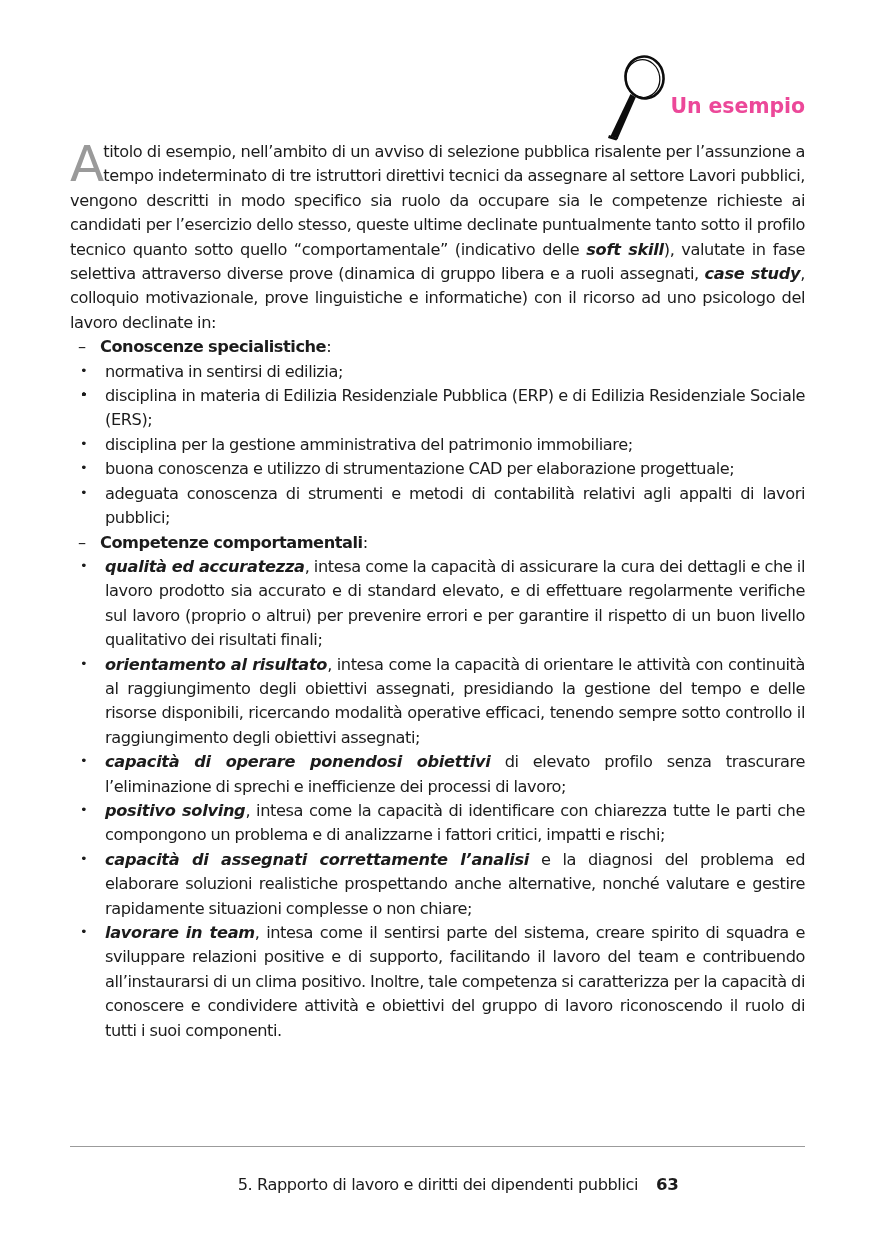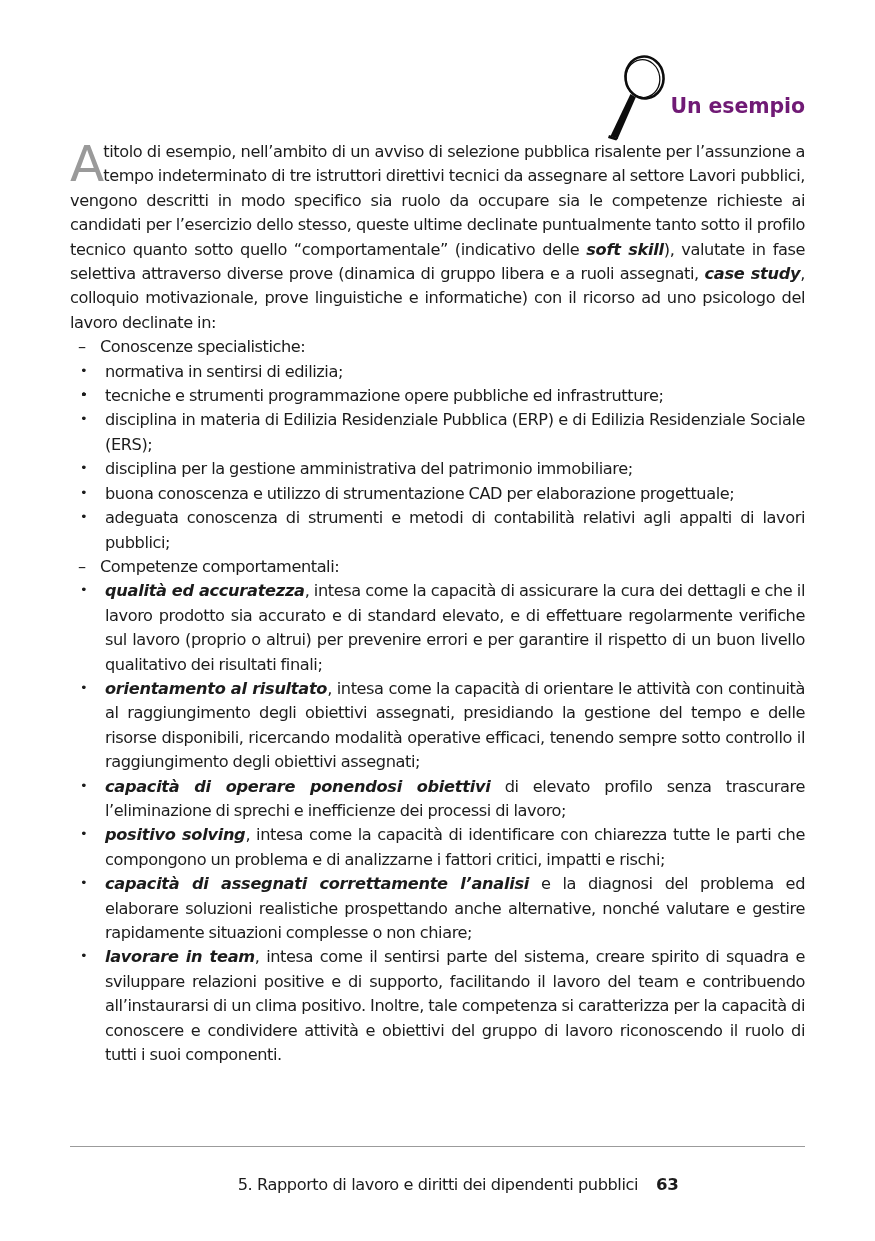--- a/index.html
+++ b/index.html
@@ -45,21 +45,21 @@
     height: 90px;
     margin-right: 2px;
     flex: 0 0 auto;
   }
   .magnifier svg { display: block; }
   .header-title {
     font-family: "DejaVu Sans", sans-serif;
     font-size: 20.5px;
     font-weight: 700;
     letter-spacing: -0.1px;
-    color: #701a75;
+    color: #ec4899;
     line-height: 1;
     margin-top: 44px;
     white-space: nowrap;
   }
 
   
   .body-col {
     position: absolute;
     left: 70px;
     top: 140px;
@@ -112,21 +112,21 @@
   ul.lvl1 > li > .dash {
     position: absolute;
     left: 8px;
     top: 0;
     font-family: "DejaVu Sans", sans-serif;
     font-size: 16.2px;
     line-height: 24.4px;
     color: #1c1c1c;
   }
   .lvl1-label {
-    font-weight: 400;
+    font-weight: 700;
     letter-spacing: -0.45px;
   }
 
   ul.lvl2 {
     list-style: none;
     margin: 0;
     padding: 0;
   }
   ul.lvl2 > li {
     position: relative;
@@ -206,21 +206,21 @@
     <ul class="lvl1">
 
       <li>
         <span class="dash">–</span>
         <span class="lvl1-label">Conoscenze specialistiche</span><span>:</span>
       </li>
       <ul class="lvl2">
         <li><span class="bullet">•</span><span>normativa in sentirsi di edilizia;</span></li>
         <li><span class="bullet">•</span></li>
         <li><span class="bullet">•</span></li>
-        <li><span class="bullet">•</span><span>tecniche e strumenti programmazione opere pubbliche ed infrastrutture;</span></li>
+        <li><span class="bullet">•</span></li>
         <li><span class="bullet">•</span><span>disciplina in materia di Edilizia Residenziale Pubblica (ERP) e di Edilizia Residenziale Sociale (ERS);</span></li>
         <li><span class="bullet">•</span><span>disciplina per la gestione amministrativa del patrimonio immobiliare;</span></li>
         <li><span class="bullet">•</span><span>buona conoscenza e utilizzo di strumentazione CAD per elaborazione progettuale;</span></li>
         <li><span class="bullet">•</span><span>adeguata conoscenza di strumenti e metodi di contabilità relativi agli appalti di lavori pubblici;</span></li>
       </ul>
 
       <li>
         <span class="dash">–</span>
         <span class="lvl1-label">Competenze comportamentali</span><span>:</span>
       </li>

